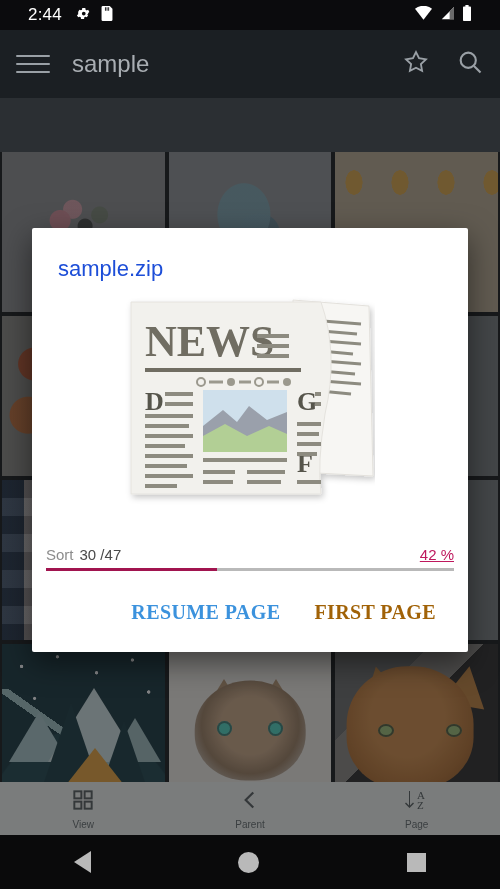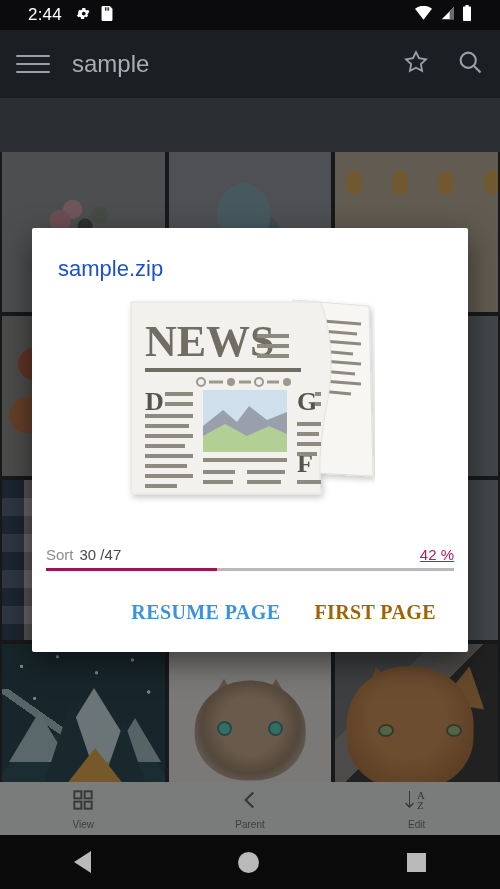--- a/index.html
+++ b/index.html
@@ -327,21 +327,21 @@
       <span class="bb-label">Parent</span>
     </div>
     <div class="bb-item">
       <span>
         <svg width="30" height="26" viewBox="0 0 30 24" fill="#34383a">
           <path d="M7 3v14.5l-3-3-1 1 4.5 4.5L12 15.5l-1-1-3 3V3H7z"></path>
           <text x="15" y="11" font-size="11" font-family="Liberation Serif, serif" fill="#34383a">A</text>
           <text x="15" y="21" font-size="11" font-family="Liberation Serif, serif" fill="#34383a">Z</text>
         </svg>
       </span>
-      <span class="bb-label">Edit</span>
+      <span class="bb-label">Page</span>
     </div>
   </div>
 
   <div class="navbar">
     <span class="nav-back"></span>
     <span class="nav-home"></span>
     <span class="nav-recent"></span>
   </div>
 
   <div class="dialog">

